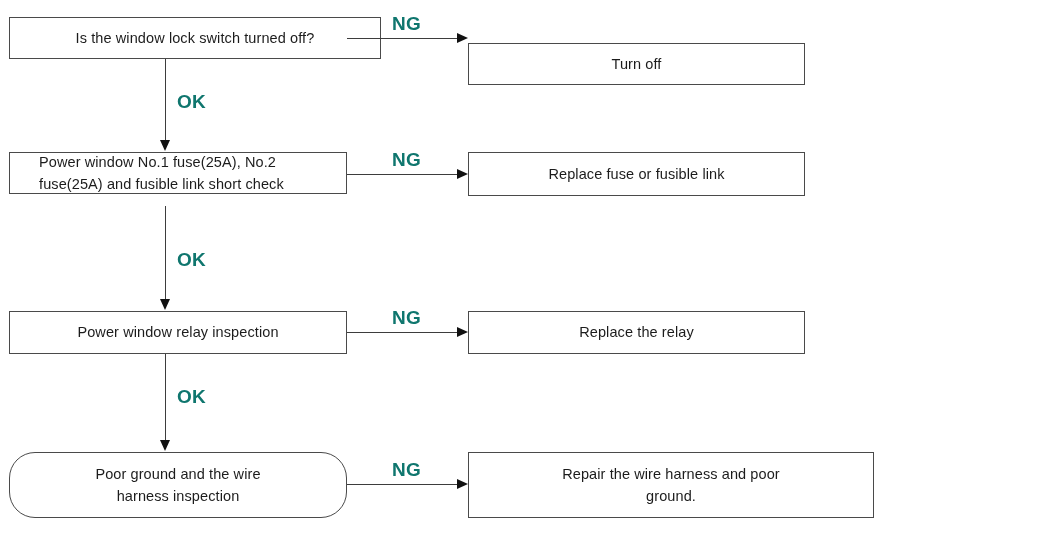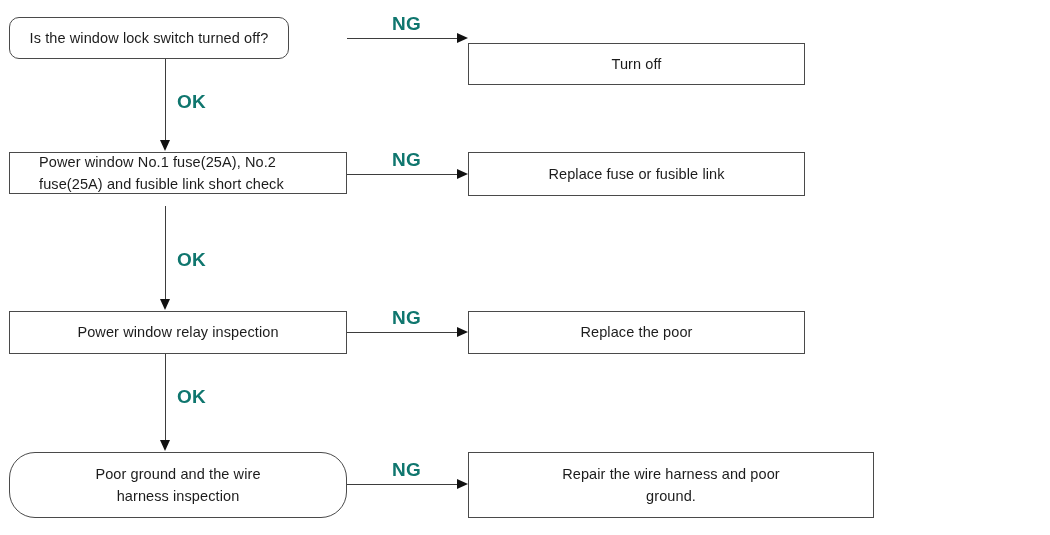--- a/index.html
+++ b/index.html
@@ -71,21 +71,21 @@
     color: #0f766e;
     letter-spacing: 0.3px;
     white-space: nowrap;
   }
 </style>
 </head>
 <body>
 
 <div id="canvas">
 
-  <div class="node" style="left:9px; top:17px; width:280px; height:42px;border-radius:10px;">
+  <div class="node" style="left:9px; top:17px; width:372px; height:42px;">
     <span class="node-text">Is the window lock switch turned off?</span>
   </div>
 
   <div class="h-line" style="left:347px; top:38px; width:112px;"></div>
   <div class="h-arrow" style="left:457px; top:32.5px;"></div>
   <div class="edge-label" style="left:392px; top:13px;">NG</div>
 
   <div class="node" style="left:468px; top:17px; width:337px; height:42px;margin-top:26px;">
     <span class="node-text">Turn off</span>
   </div>
@@ -113,21 +113,21 @@
 
   <div class="node" style="left:9px; top:311px; width:338px; height:43px;">
     <span class="node-text">Power window relay inspection</span>
   </div>
 
   <div class="h-line" style="left:347px; top:332px; width:112px;"></div>
   <div class="h-arrow" style="left:457px; top:326.5px;"></div>
   <div class="edge-label" style="left:392px; top:307px;">NG</div>
 
   <div class="node" style="left:468px; top:311px; width:337px; height:43px;">
-    <span class="node-text">Replace the poor</span>
+    <span class="node-text">Replace the relay</span>
   </div>
 
   <div class="v-line" style="left:165px; top:354px; height:87px;"></div>
   <div class="v-arrow" style="left:159.5px; top:440px;"></div>
   <div class="edge-label" style="left:177px; top:386px;">OK</div>
 
   <div class="node" style="left:9px; top:452px; width:338px; height:66px;border-radius:26px;">
     <span class="node-text">Poor ground and the wire
 harness inspection</span>
   </div>

